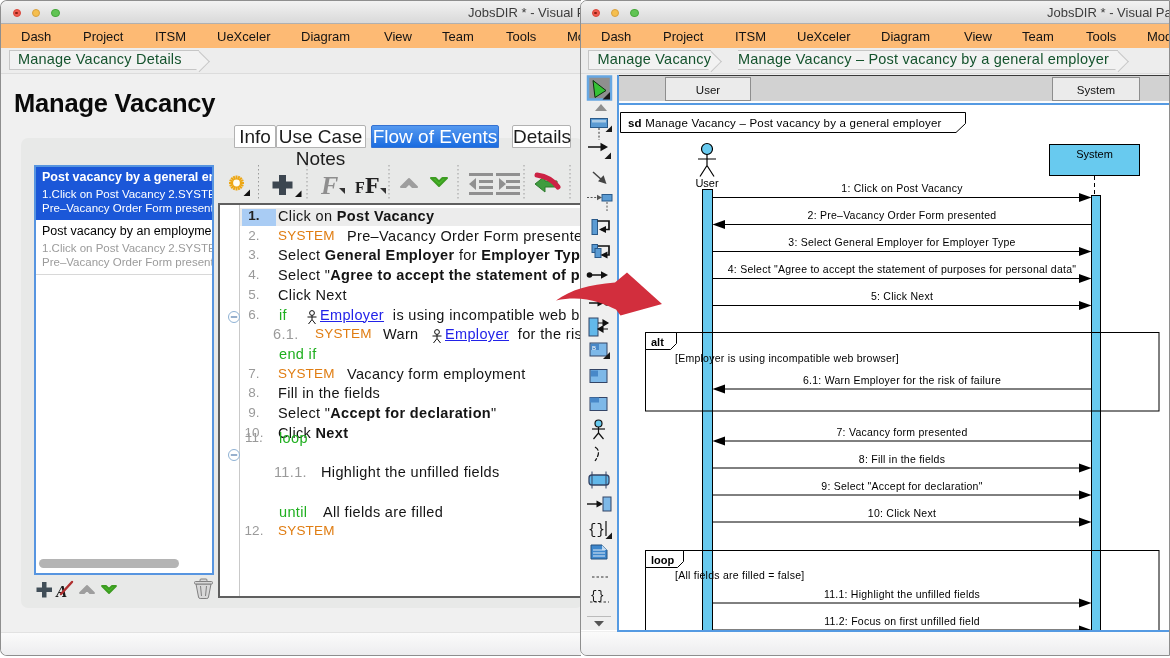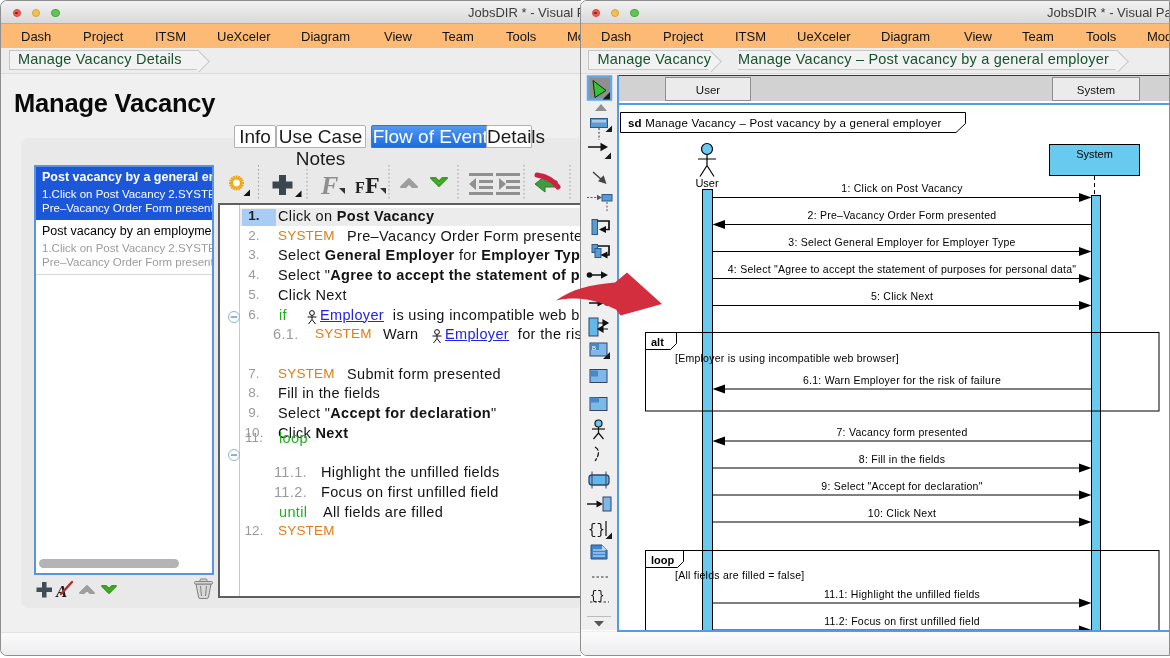--- a/index.html
+++ b/index.html
@@ -57,21 +57,21 @@
     <div class="crumbtx" style="left:17px">Manage Vacancy Details</div>
   </div>
   <div class="abs" style="left:0;top:73px;right:0;bottom:0;background:#f0f0f0"></div>
   <div class="abs" style="left:13px;top:88px;font-size:25.5px;font-weight:bold;color:#0a0a0a;letter-spacing:-0.2px">Manage Vacancy</div>
 
   <div class="abs" style="left:20px;top:137px;width:562px;height:470px;background:#e8e9e8;border-radius:7px"></div>
 
   <div class="tab" style="left:233px;width:42px">Info</div>
   <div class="tab" style="left:274.5px;width:90px">Use Case Notes</div>
   <div class="tab tabsel" style="left:370px;width:128px">Flow of Events</div>
-  <div class="tab" style="left:485px;width:46px">Details</div>
+  <div class="tab" style="left:511px;width:59px">Details</div>
 
   <div class="abs" style="left:33px;top:164px;width:180px;height:410px;background:#fff;border:2px solid #5795e0">
     <div class="abs" style="left:0;top:0;width:176px;height:53px;background:#1b57d8;color:#fff;overflow:hidden">
       <div class="abs" style="left:6px;top:3px;font-size:12.5px;font-weight:bold;white-space:nowrap">Post vacancy by a general employer</div>
       <div class="abs" style="left:6px;top:21px;font-size:11.5px;white-space:nowrap">1.Click on Post Vacancy 2.SYSTEM</div>
       <div class="abs" style="left:6px;top:35px;font-size:11.5px;white-space:nowrap">Pre–Vacancy Order Form presente</div>
     </div>
     <div class="abs" style="left:0;top:53px;width:176px;height:53px;background:#fff;overflow:hidden">
       <div class="abs" style="left:6px;top:4px;font-size:12.5px;color:#000;white-space:nowrap">Post vacancy by an employment</div>
       <div class="abs" style="left:6px;top:22px;font-size:11.5px;color:#9b9b9b;white-space:nowrap">1.Click on Post Vacancy 2.SYSTEM</div>
@@ -184,48 +184,47 @@
           <span class="etx" style="left:163px">Warn</span>
           <svg class="etx" style="left:211px;top:3px" width="12" height="15" viewBox="0 0 12 15">
             <circle cx="6" cy="3" r="2.4" fill="none" stroke="#111"></circle>
             <line x1="6" y1="5.5" x2="6" y2="9.5" stroke="#111"></line>
             <line x1="1.5" y1="7" x2="10.5" y2="7" stroke="#111"></line>
             <line x1="6" y1="9.5" x2="2.5" y2="14" stroke="#111"></line>
             <line x1="6" y1="9.5" x2="9.5" y2="14" stroke="#111"></line>
           </svg>
           <span class="etx" style="left:225px"><span class="lnk">Employer</span>&nbsp; for the risk</span>
         </div>
+    <div class="erow" style="top:140.9px">
+          <span class="etx kw" style="left:59px">end if</span>
+        </div>
     <div class="erow" style="top:160.6px">
           <span class="enum">7.</span>
           <span class="etx sys" style="left:58px">SYSTEM</span>
-          <span class="etx" style="left:127px">Submit form presented</span>
+          <span class="etx" style="left:127px">Vacancy form employment</span>
         </div>
     <div class="erow" style="top:180.3px">
           <span class="enum">8.</span>
           <span class="etx" style="left:58px">Fill in the fields</span>
         </div>
     <div class="erow" style="top:200px">
           <span class="enum">9.</span>
           <span class="etx" style="left:58px">Select "<b>Accept for declaration</b>"</span>
         </div>
     <div class="erow" style="top:219.7px">
           <span class="enum">10.</span>
           <span class="etx" style="left:58px">Click <b>Next</b></span>
         </div>
     <div class="erow" style="top:225px">
           <span class="enum">11.</span>
           <span class="etx kw" style="left:59px">loop</span>
         </div>
     <div class="erow" style="top:259.1px">
           <span class="etx" style="left:54px;color:#9a9a9a">11.1.</span>
           <span class="etx" style="left:101px">Highlight the unfilled fields</span>
-        </div>
-    <div class="erow" style="top:278.8px">
-          <span class="etx" style="left:54px;color:#9a9a9a">11.2.</span>
-          <span class="etx" style="left:101px">Focus on first unfilled field</span>
         </div>
     <div class="erow" style="top:298.5px">
           <span class="etx kw" style="left:59px">until</span>
           <span class="etx" style="left:103px">All fields are filled</span>
         </div>
     <div class="erow" style="top:318.2px">
           <span class="enum">12.</span>
           <span class="etx sys" style="left:58px">SYSTEM</span>
         </div>
     <svg class="abs" style="left:7px;top:105px" width="14" height="14" viewBox="0 0 14 14">

